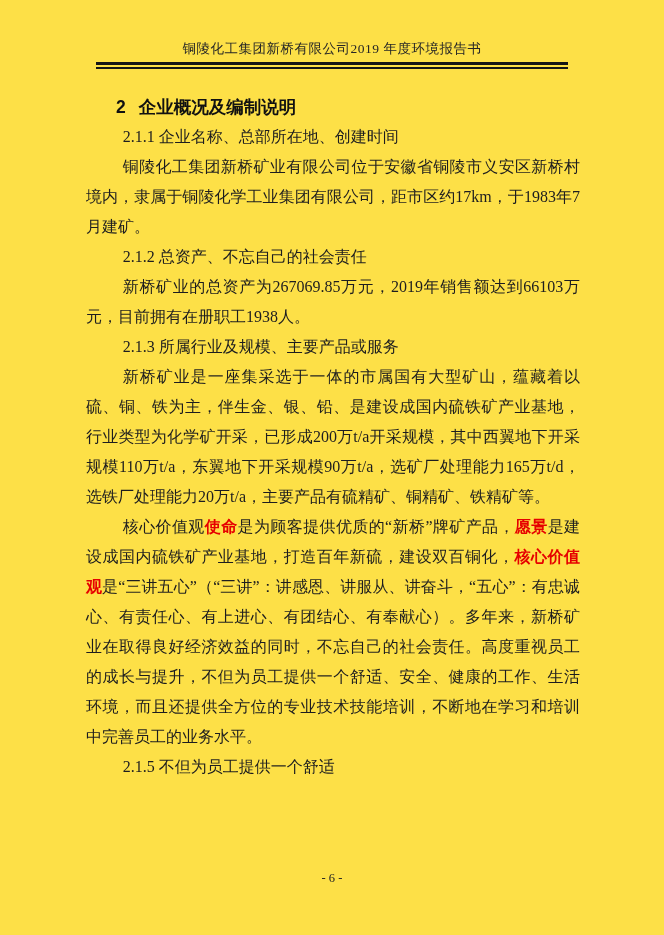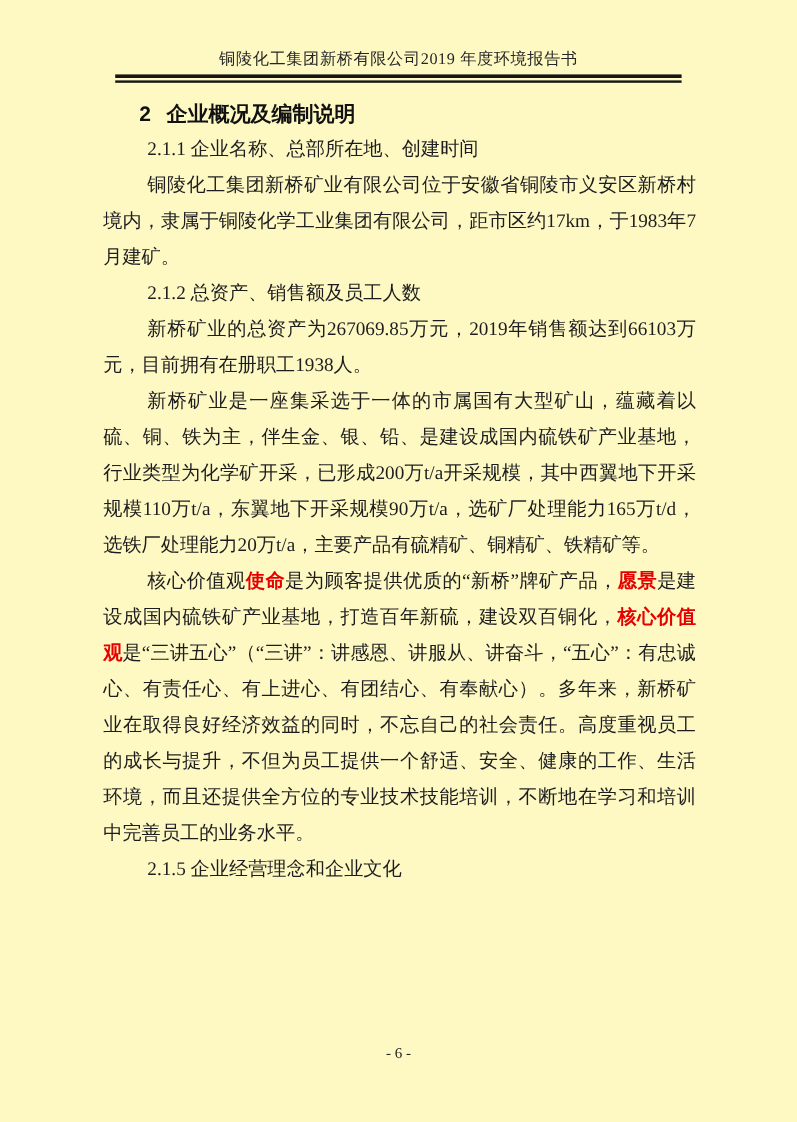--- a/index.html
+++ b/index.html
@@ -1,20 +1,20 @@
 <!DOCTYPE html>
 <html style="--accent-red: #e60000;"><head>
 <meta charset="utf-8">
 <style>
   html, body { margin: 0; padding: 0; background: #ffffff; }
   .page {
     position: relative;
     width: 664px;
     height: 935px;
-    background: #fef9c3;
+    background: #fde047;
     color: #1d1d1f;
     font-family: "Liberation Serif", "DejaVu Serif", serif;
     overflow: hidden;
   }
   .running-header {
     position: absolute;
     top: 40px;
     left: 0;
     width: 100%;
     text-align: center;
@@ -27,21 +27,21 @@
     position: absolute;
     top: 62px;
     left: 96px;
     width: 472px;
     height: 2px;
     border-top: 3px solid #161616;
     border-bottom: 2px solid #161616;
   }
   .body-col {
     position: absolute;
-    top: 80px;
+    top: 92px;
     left: 86px;
     width: 494px;
     font-size: 16px;
     line-height: 30px;
     text-align: justify;
     word-break: break-all;
   }
   .chapter {
     font-family: "Liberation Sans", "DejaVu Sans", sans-serif;
     font-weight: bold;
@@ -86,31 +86,32 @@
 
     <h1 class="chapter">
       <span class="num">2</span><span>企业概况及编制说明</span>
     </h1>
 
 
     <p class="block">2.1.1 企业名称、总部所在地、创建时间</p>
 
     <p class="block">铜陵化工集团新桥矿业有限公司位于安徽省铜陵市义安区新桥村境内，隶属于铜陵化学工业集团有限公司，距市区约17km，于1983年7月建矿。</p>
 
-    <p class="block">2.1.2 总资产、销售额及员工人数</p>
+    <p class="block">2.1.2 总资产、不忘自己的社会责任</p>
 
     <p class="block">新桥矿业的总资产为267069.85万元，2019年销售额达到66103万元，目前拥有在册职工1938人。</p>
 
+    <p class="block">2.1.3 所属行业及规模、主要产品或服务</p>
 
     <p class="block">新桥矿业是一座集采选于一体的市属国有大型矿山，蕴藏着以硫、铜、铁为主，伴生金、银、铅、是建设成国内硫铁矿产业基地，行业类型为化学矿开采，已形成200万t/a开采规模，其中西翼地下开采规模110万t/a，东翼地下开采规模90万t/a，选矿厂处理能力165万t/d，选铁厂处理能力20万t/a，主要产品有硫精矿、铜精矿、铁精矿等。</p>
 
 
     <p class="block"><span>核心价值观</span><span class="seg-red">使命</span><span>是为顾客提供优质的“新桥”牌矿产品，</span><span class="seg-red">愿景</span><span>是建设成国内硫铁矿产业基地，打造百年新硫，建设双百铜化，</span><span class="seg-red">核心价值观</span><span>是“三讲五心”（“三讲”：讲感恩、讲服从、讲奋斗，“五心”：有忠诚心、有责任心、有上进心、有团结心、有奉献心）。多年来，新桥矿业在取得良好经济效益的同时，不忘自己的社会责任。高度重视员工的成长与提升，不但为员工提供一个舒适、安全、健康的工作、生活环境，而且还提供全方位的专业技术技能培训，不断地在学习和培训中完善员工的业务水平。</span></p>
 
-    <p class="block">2.1.5 企业经营理念和企业文化</p>
+    <p class="block">2.1.5 不但为员工提供一个舒适</p>
 
 
   </div>
 
   <div class="page-footer">
     <span>- 6 -</span>
   </div>
 
 </div>
 

